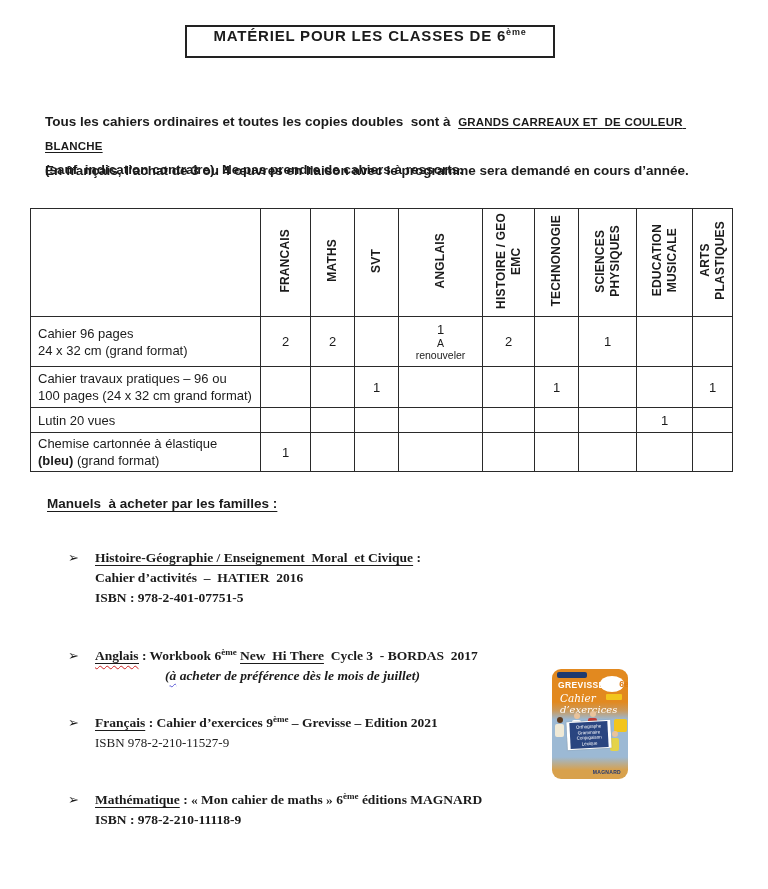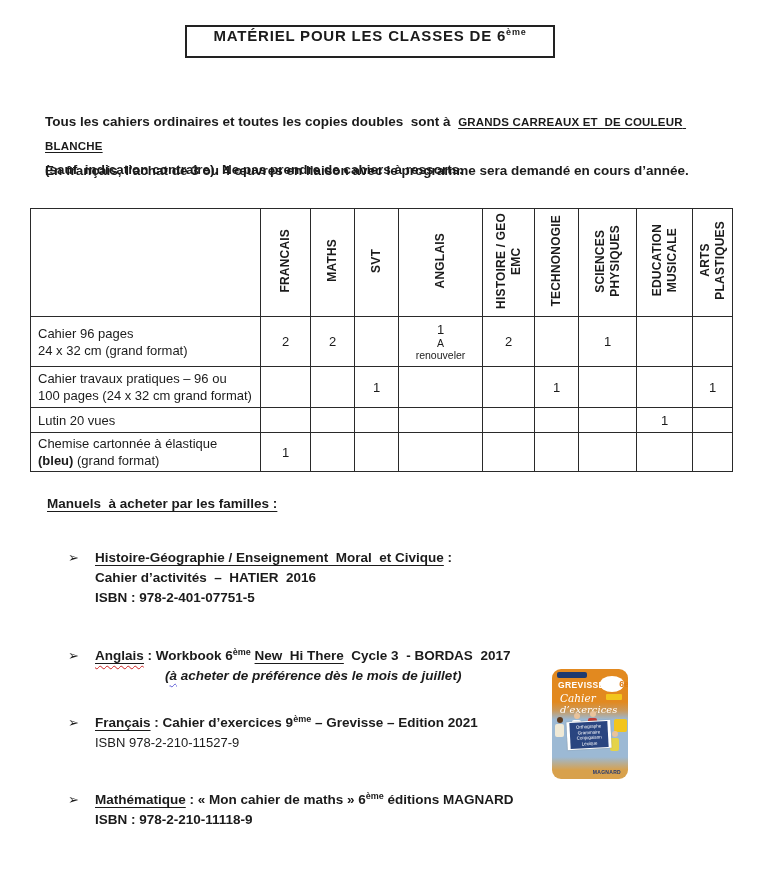--- a/index.html
+++ b/index.html
@@ -43,21 +43,21 @@
   tbody tr:nth-child(4) td { height:38px; }
 
   
   .manuals-heading {
     position:absolute; left:47px; top:496px; font-weight:700; font-size:13.5px;
     text-decoration:underline; text-underline-offset:3px;
   }
   .item { position:absolute; left:68px; display:flex; font-size:13.5px; }
   .item .bullet { width:27px; font-size:13px; line-height:20px; }
   .item .body { line-height:20px; }
-  .item .line { white-space:pre-wrap; }
+  .item .line { white-space:pre-wrap;font-family:Liberation Serif, serif; }
   .bold { font-weight:700; }
   .u { text-decoration:underline; text-underline-offset:2.5px; }
   .squiggle-red { text-decoration:underline wavy #cc2222 1px; text-underline-offset:4.5px; }
   .squiggle-red .inner-u { border-bottom:1.2px solid #1b1b1b; }
   .squiggle-blue { text-decoration:underline wavy #5b5bd6 1px; text-underline-offset:3px; }
   .italic { font-style:italic; }
   .note-line { margin-left:70px; }
   .isbn-light { font-weight:400; font-size:13px; }
 
   

